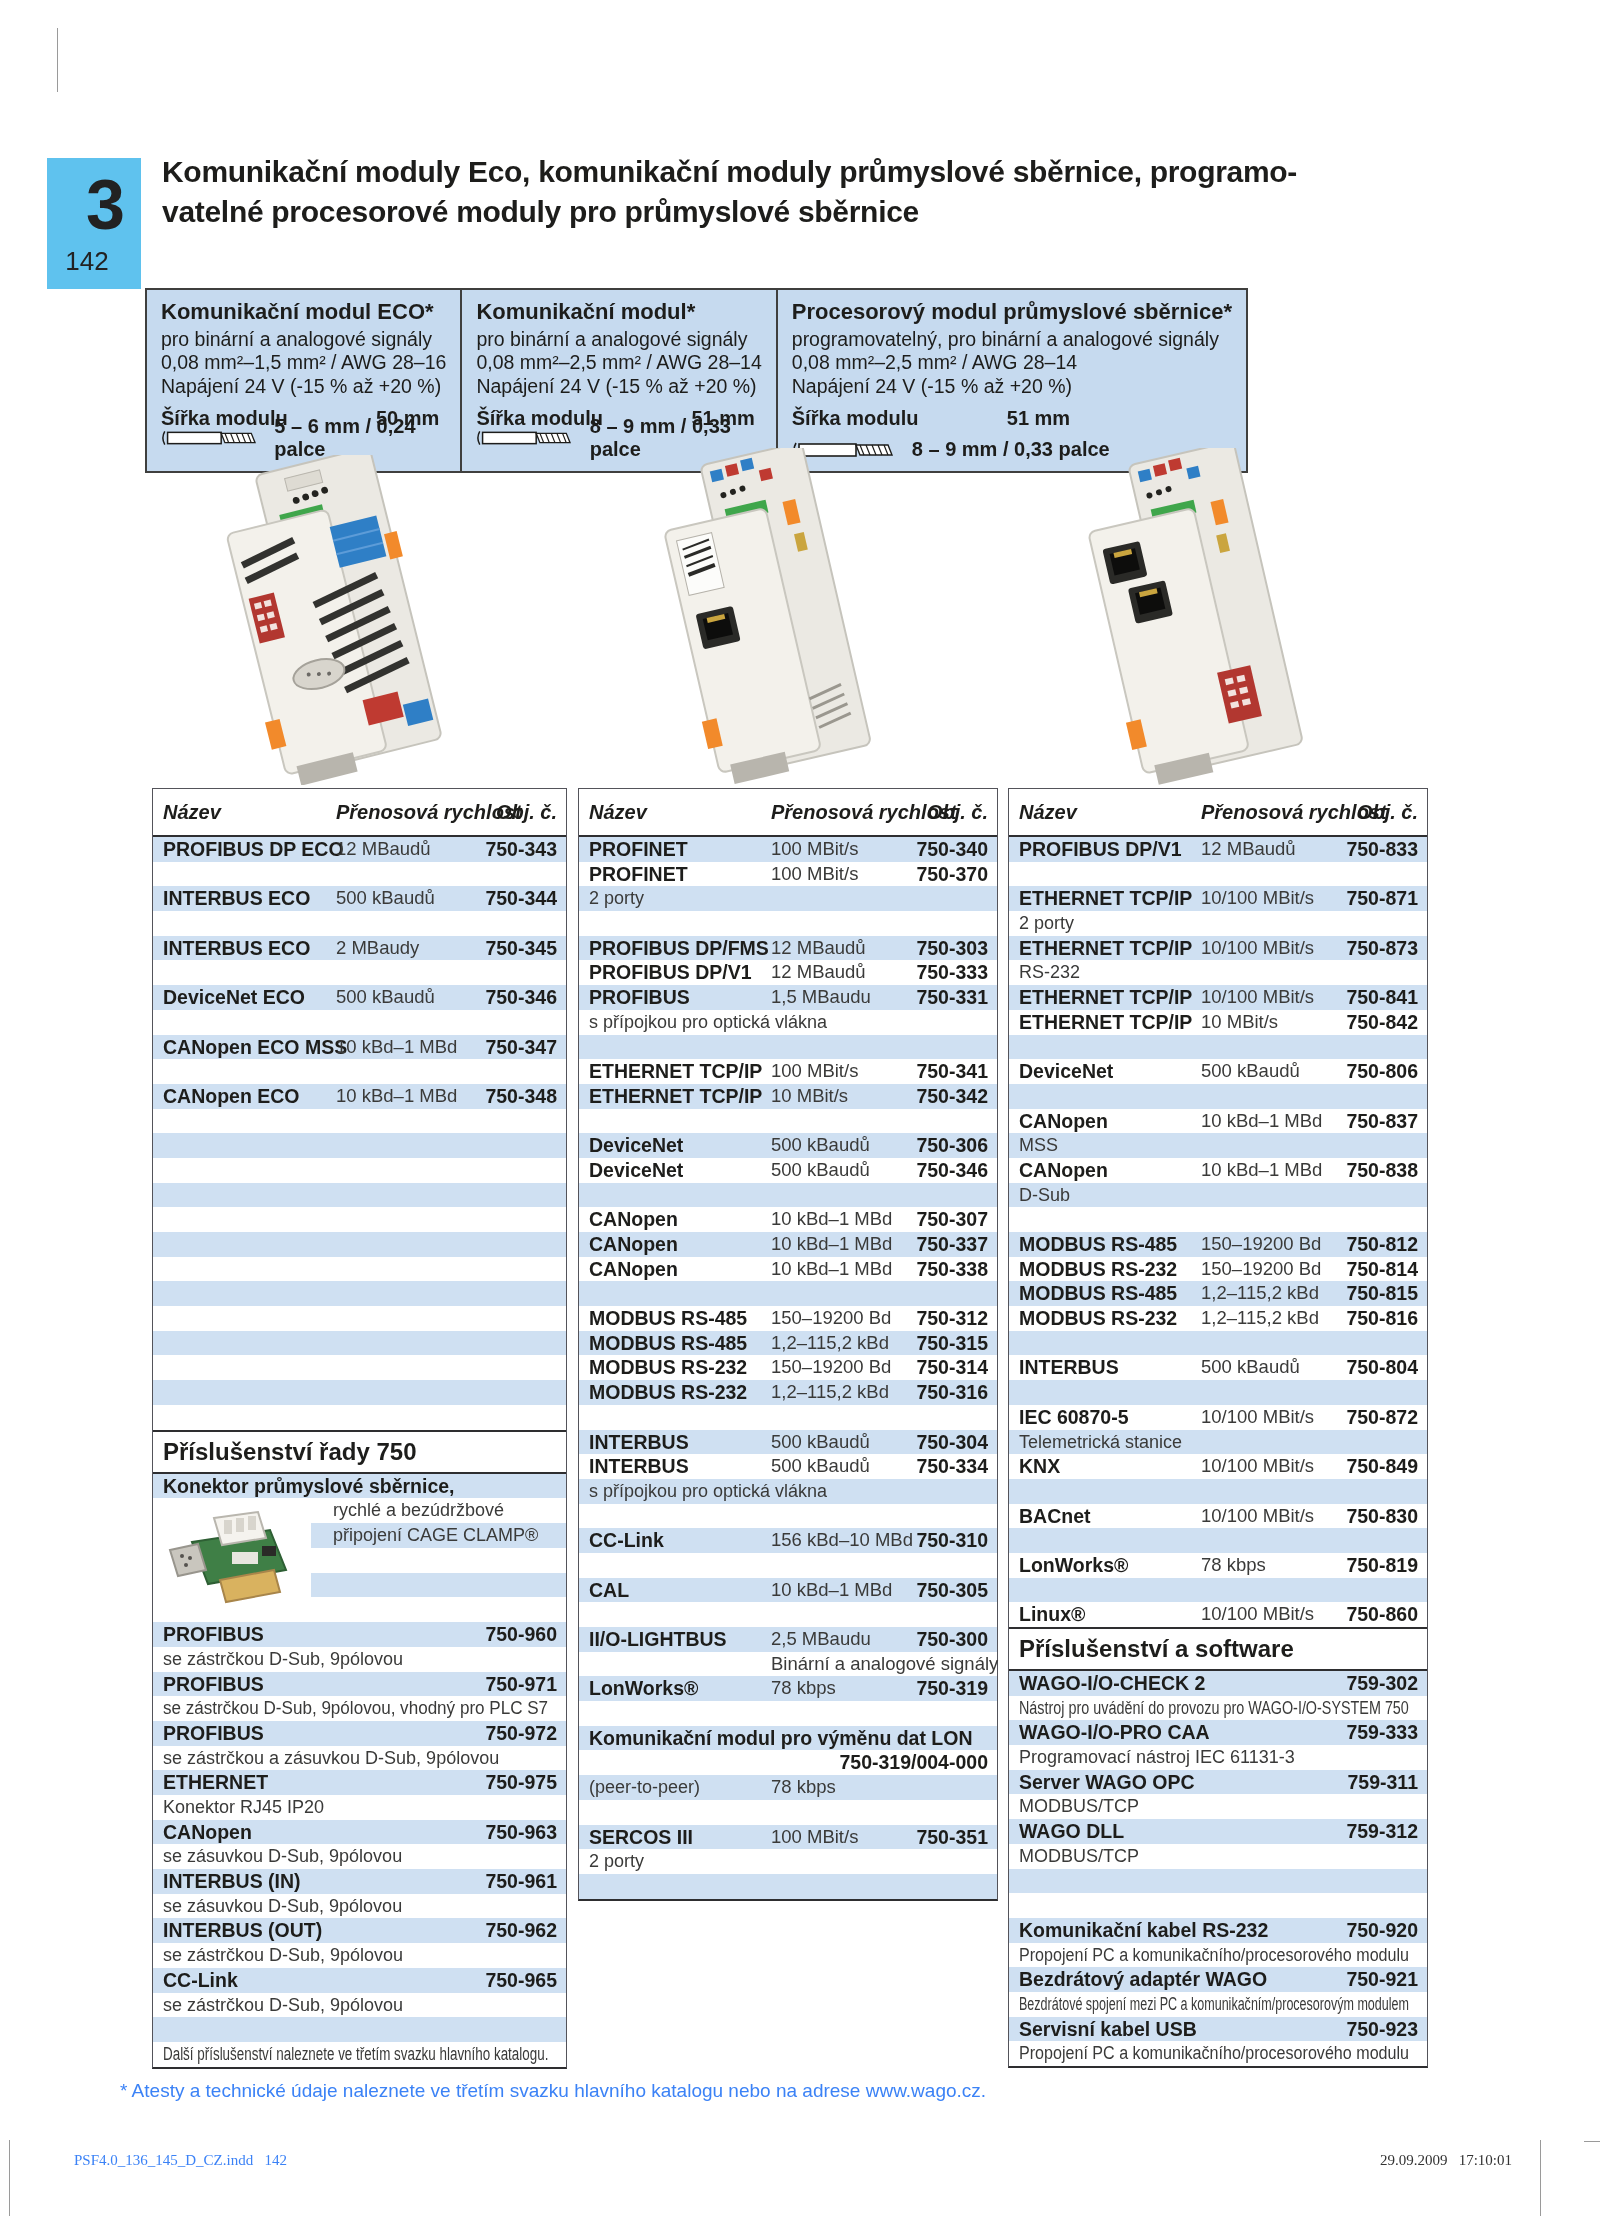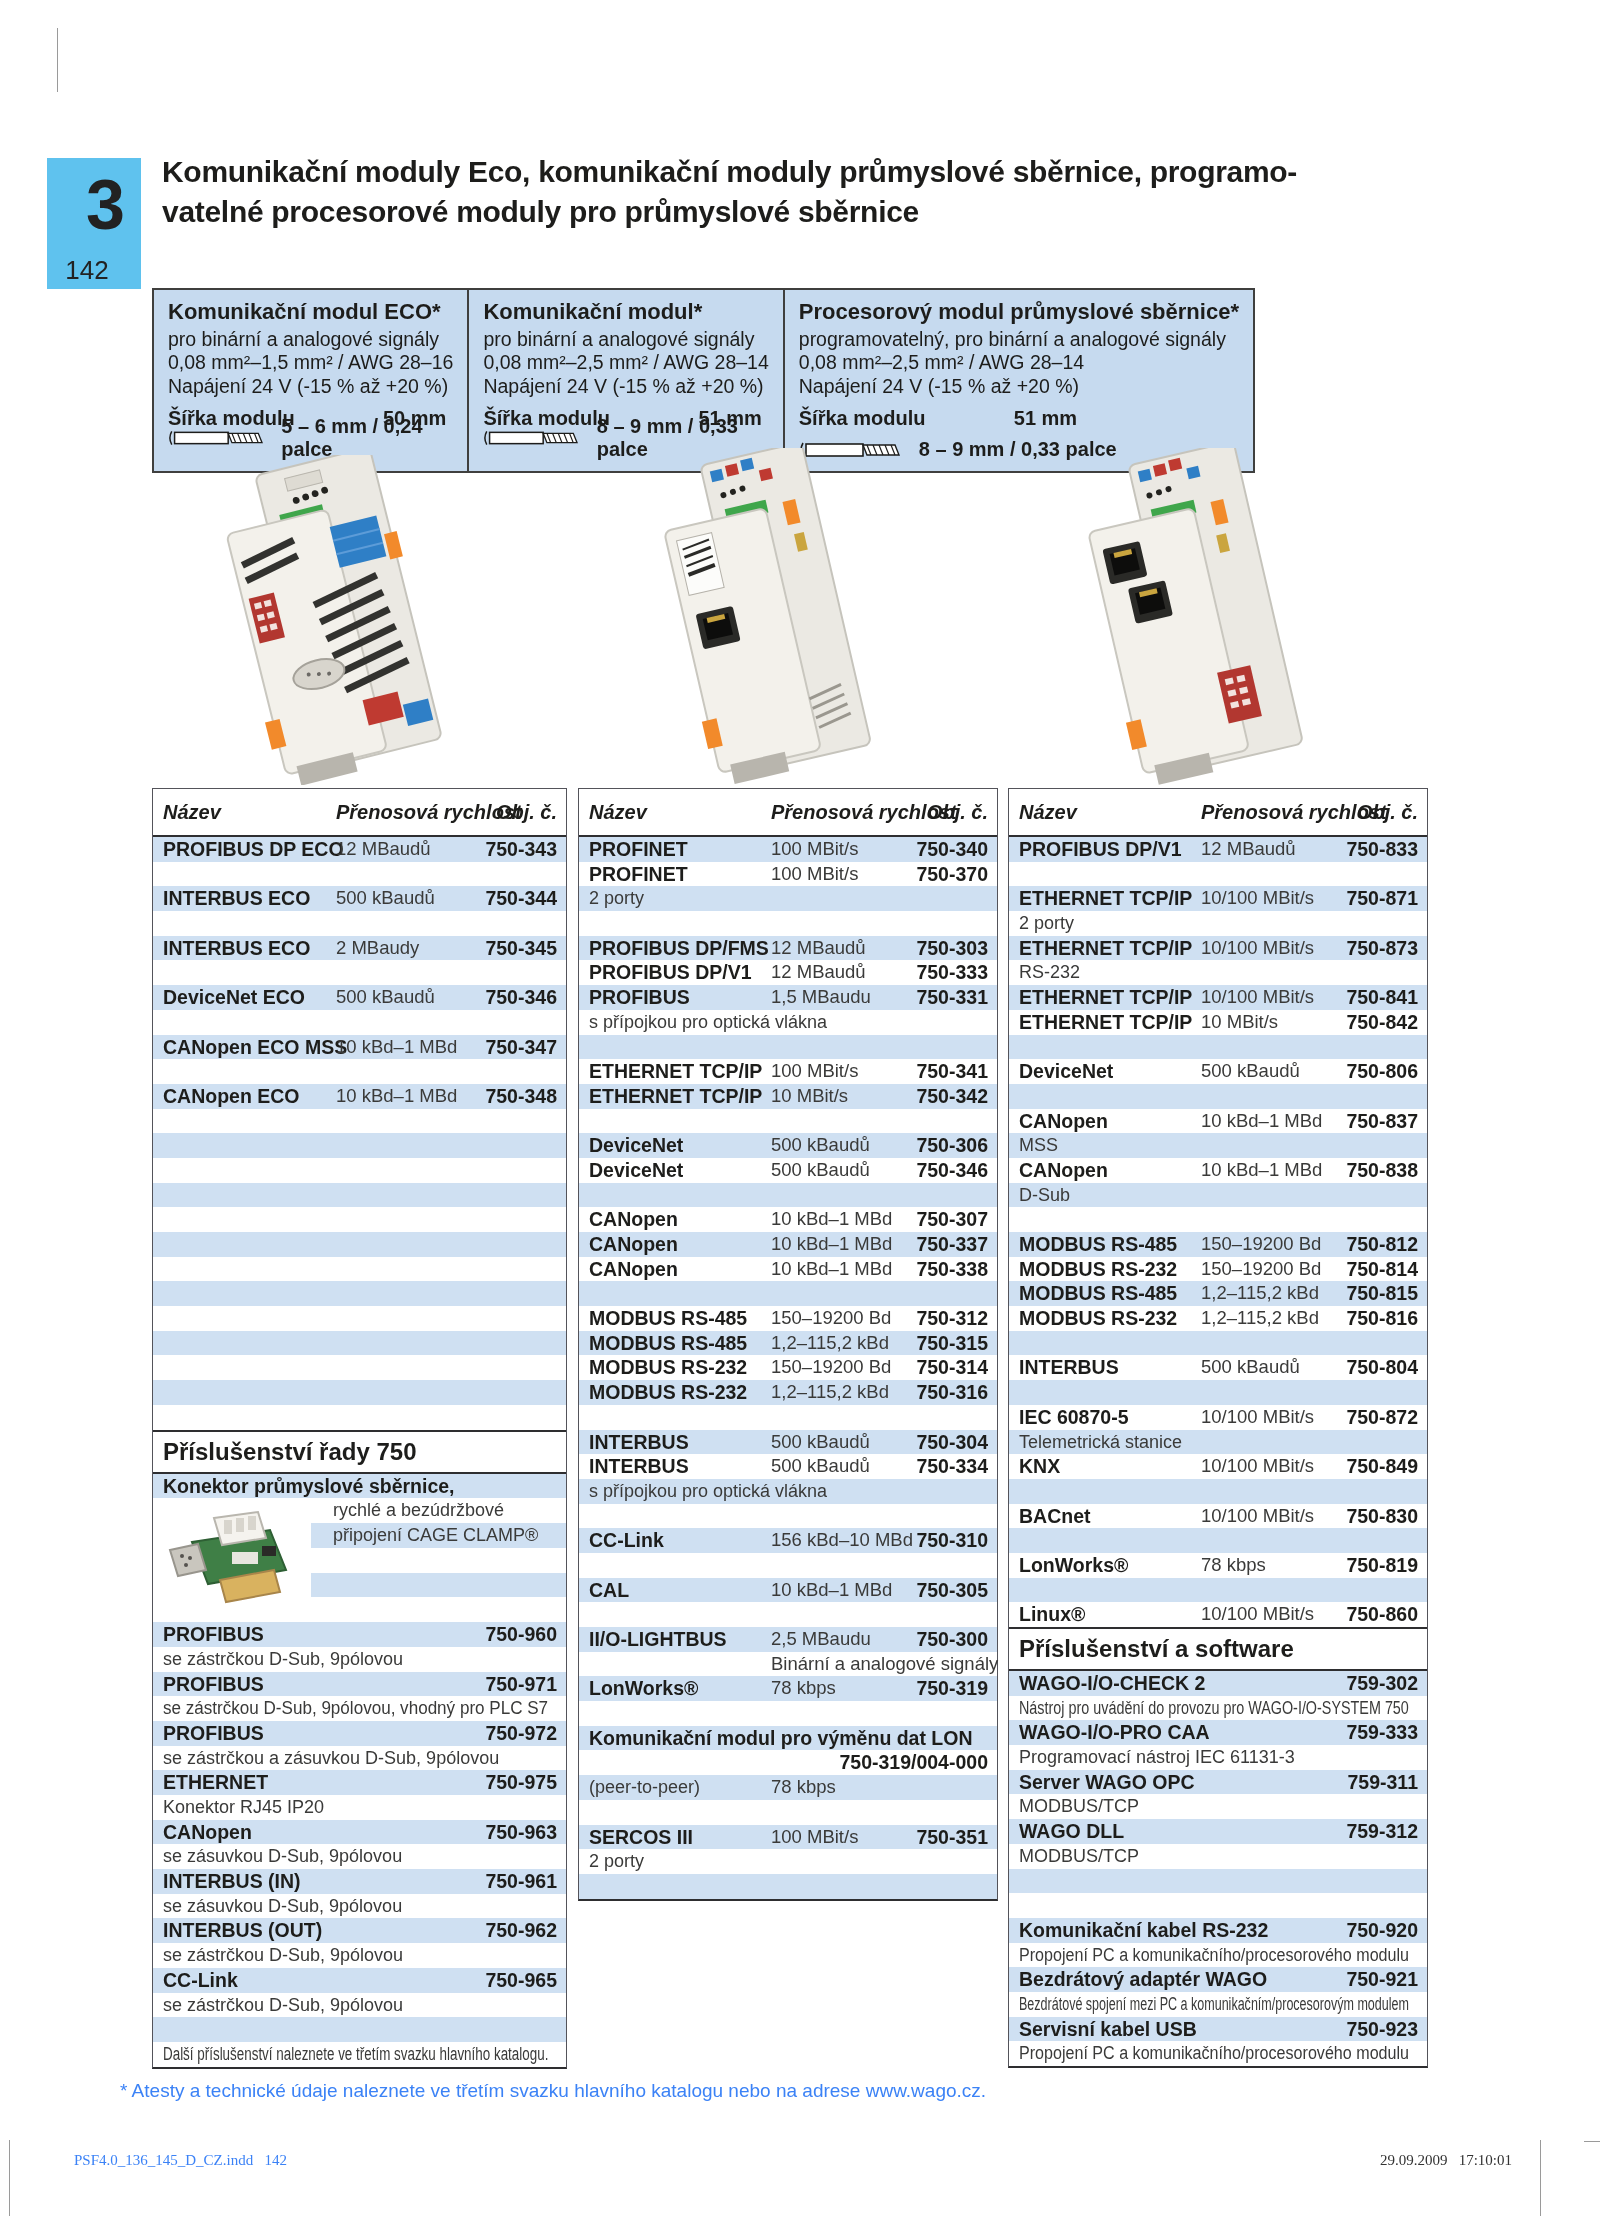--- a/index.html
+++ b/index.html
@@ -5,29 +5,29 @@
   html,body{margin:0;padding:0;background:#fff;}
   .page{position:relative;width:1600px;height:2226px;background:#ffffff;
         font-family:"Liberation Sans",sans-serif;color:#1d1d1b;overflow:hidden;}
 
   
   .cropline{position:absolute;background:#9a9a9a;}
 
   
   .chapter-box{position:absolute;left:47px;top:158px;width:94px;height:131px;background:#5fc2ee;}
   .chapter-num{font-size:70px;font-weight:bold;line-height:1;text-align:right;padding:12px 16px 0 0;color:#222;}
-  .chapter-page{font-size:26px;text-align:center;margin-top:15px;color:#222;padding-right:14px;}
+  .chapter-page{font-size:26px;text-align:center;margin-top:6px;color:#222;padding-right:14px;}
 
   
   .title-block{position:absolute;left:162px;top:152px;width:1280px;}
   .title-main{font-size:30px;font-weight:bold;line-height:1.33;letter-spacing:-0.3px;white-space:nowrap;}
   .title-series{font-size:30px;font-weight:bold;margin-top:8px;}
 
   
-  .info-row{position:absolute;left:152px;top:288px;width:1029px;display:flex;}
+  .info-row{position:absolute;left:145px;top:288px;width:1029px;display:flex;}
   .info-box{flex:1;background:#c6daef;border:2px solid #3f3f3e;margin-left:-2px;height:163px;
             padding:9px 14px;position:relative;box-sizing:content-box;}
   .info-box:first-child{margin-left:0;}
   .info-title{font-size:22px;font-weight:bold;margin-bottom:3px;white-space:nowrap;display:inline-block;}
   .info-line{font-size:19.5px;line-height:1.2;white-space:nowrap;display:block;}
   .info-line span{display:inline-block;white-space:nowrap;}
   .info-width{display:flex;font-size:20px;font-weight:bold;margin-top:9px;}
   .iw-label{width:215px;}
   .wire-row{position:absolute;left:14px;bottom:10px;display:flex;align-items:center;gap:8px;
             font-weight:bold;font-size:20px;}

